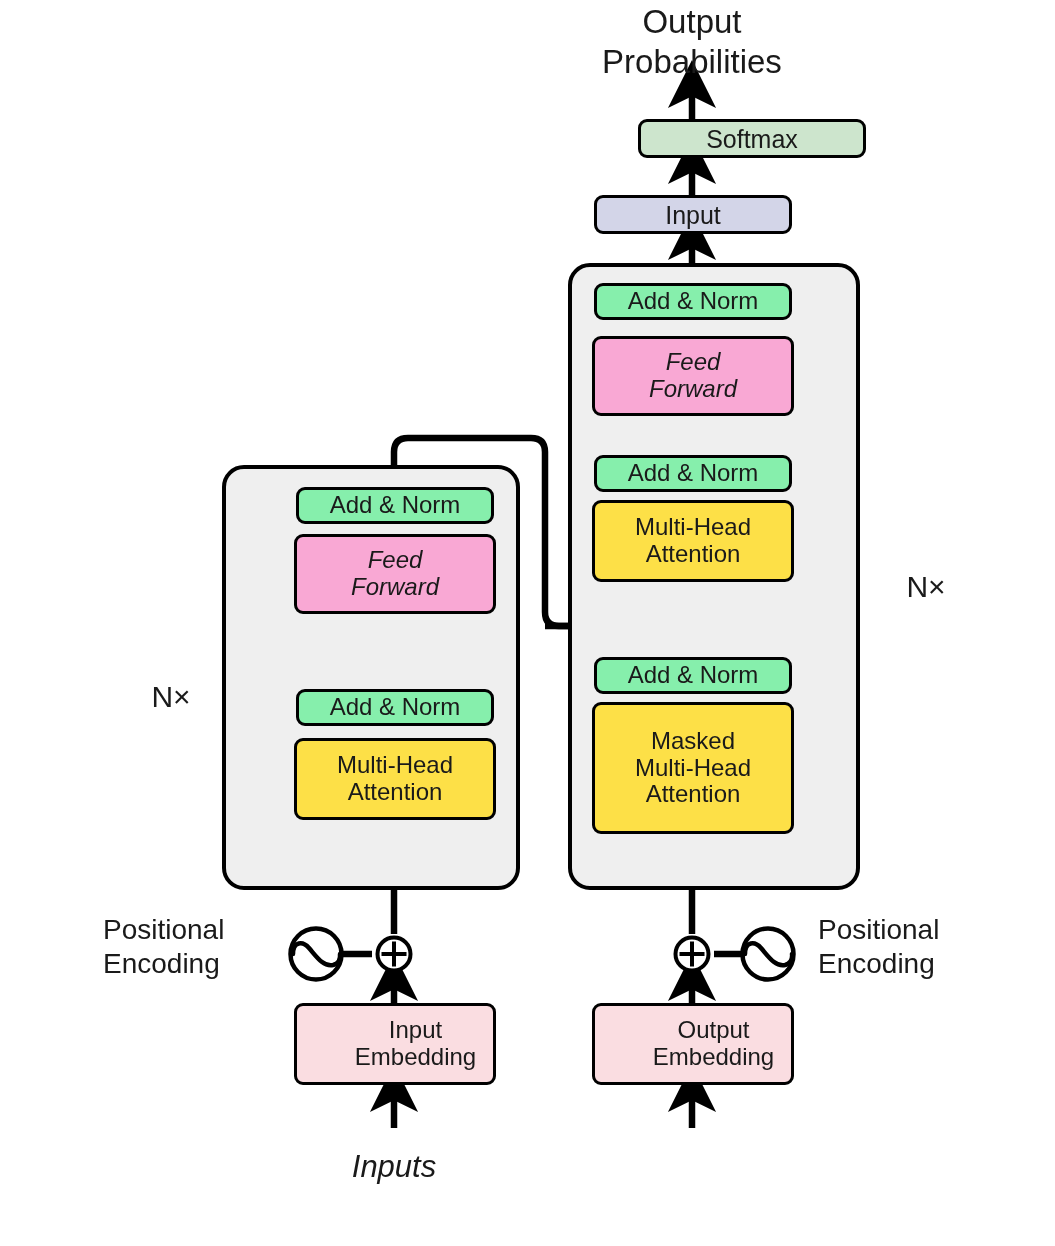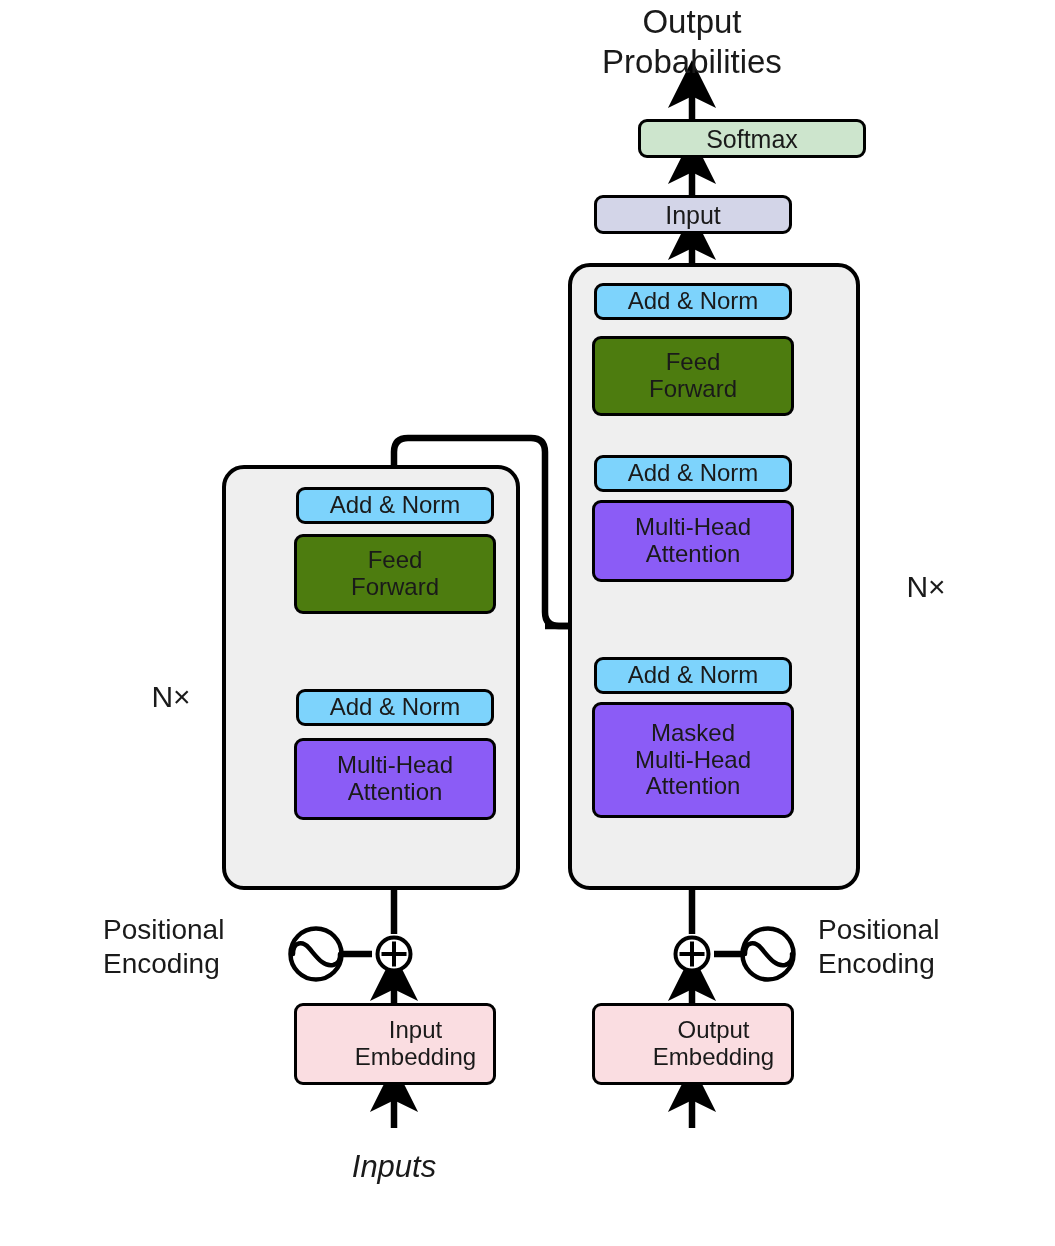--- a/index.html
+++ b/index.html
@@ -45,23 +45,23 @@
     position:absolute;
     color:#1a1a1a;
     text-align:center;
     line-height:1.2;
     white-space:pre-line;
     z-index:6;
   }
   
   .c-softmax{background:#cde5cd;}
   .c-linear{background:#d3d5e8;}
-  .c-addnorm{background:#7dd3fc;}
-  .c-ff{background:#4d7c0f;}
-  .c-attn{background:#8b5cf6;}
+  .c-addnorm{background:#86efac;}
+  .c-ff{background:#f9a8d4;font-style:italic;}
+  .c-attn{background:#fde047;}
   .c-embed{background:#fadde1;padding-left:41px;}
 
   .pe-sym{
     position:absolute;
     width:58px;height:58px;
     z-index:6;
   }
   .plus-sym{
     position:absolute;
     width:40px;height:40px;
@@ -173,21 +173,21 @@
 
   <div class="node c-attn" style="left:592px; top:500px; width:202px; height:82px; font-size:24px;">
     <span style="white-space: pre-line;">Multi-Head
 Attention</span>
   </div>
 
   <div class="node c-addnorm" style="left:594px; top:657px; width:198px; height:37px; font-size:24px;">
     <span>Add &amp; Norm</span>
   </div>
 
-  <div class="node c-attn" style="left:592px; top:702px; width:202px; height:116px; font-size:24px;">
+  <div class="node c-attn" style="left:592px; top:702px; width:202px; height:132px; font-size:24px;">
     <span style="white-space: pre-line;">Masked
 Multi-Head
 Attention</span>
   </div>
 
   <div class="node c-addnorm" style="left:296px; top:487px; width:198px; height:37px; font-size:24px;">
     <span>Add &amp; Norm</span>
   </div>
 
   <div class="node c-ff" style="left:294px; top:534px; width:202px; height:80px; font-size:24px;">

